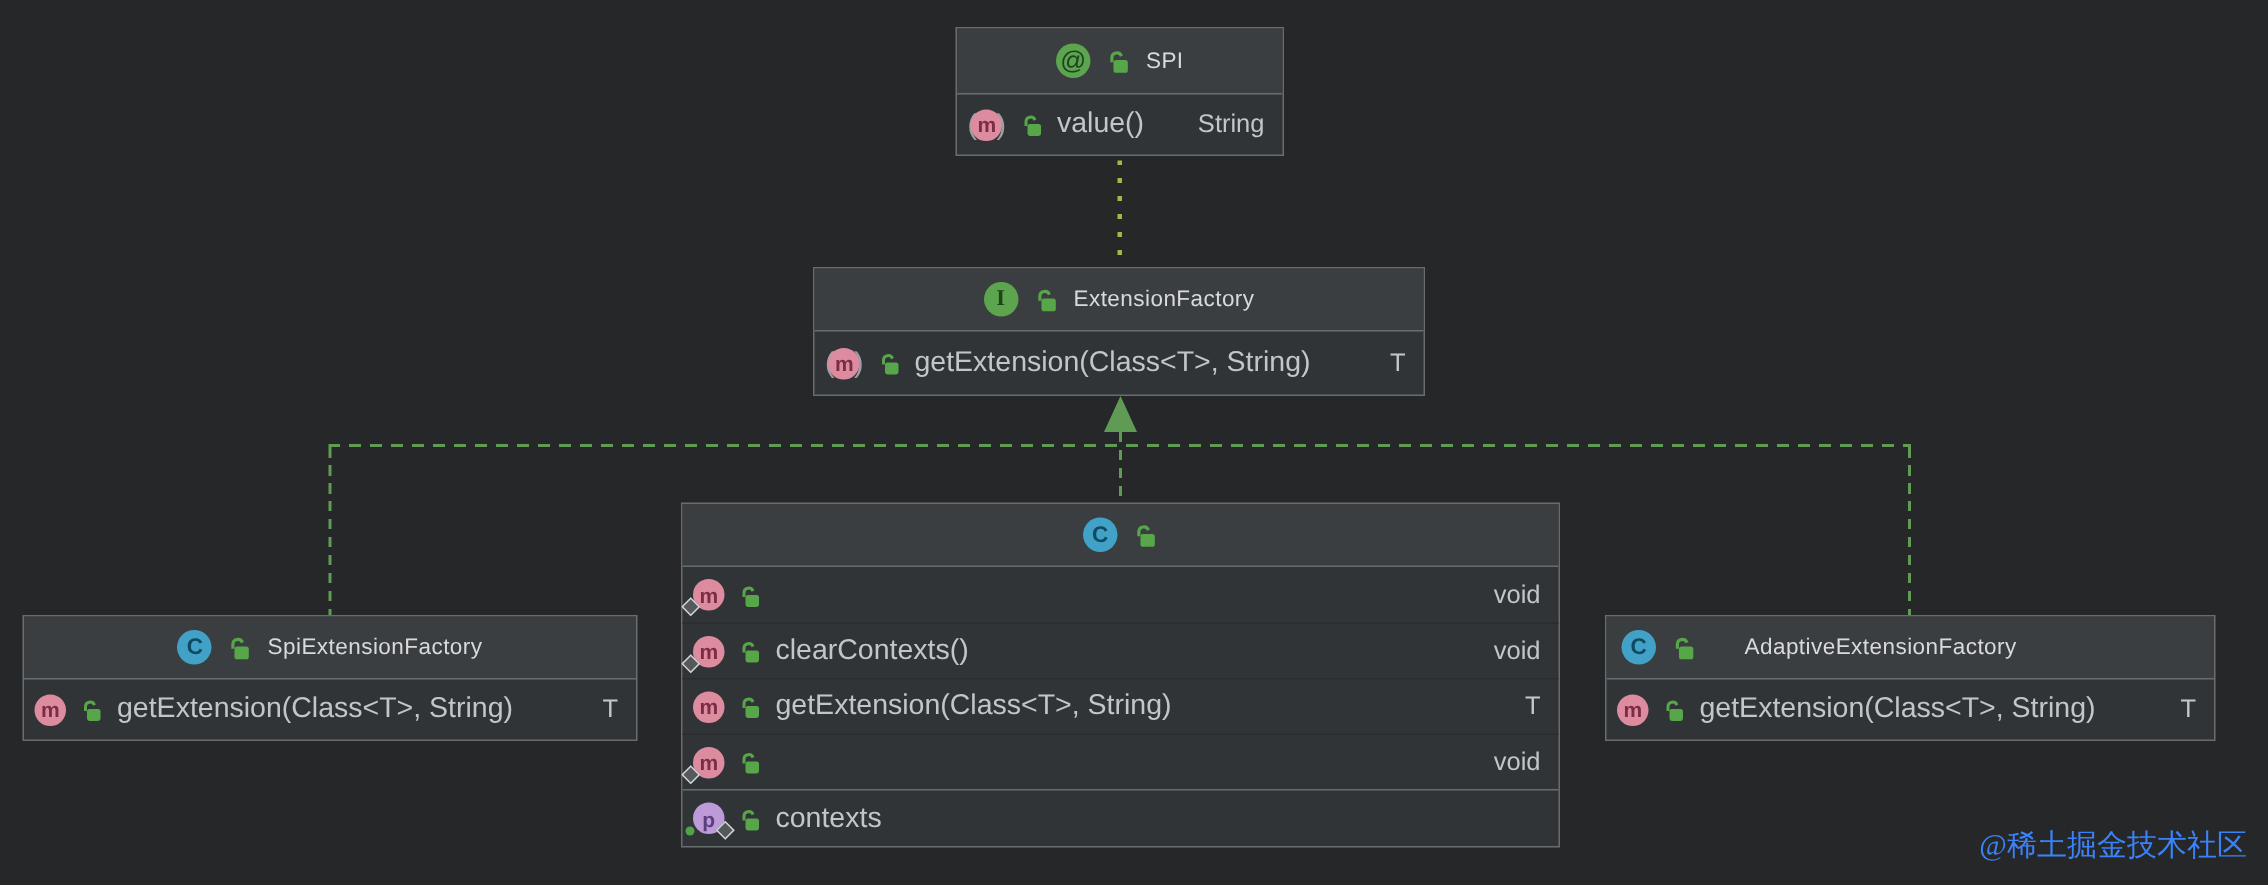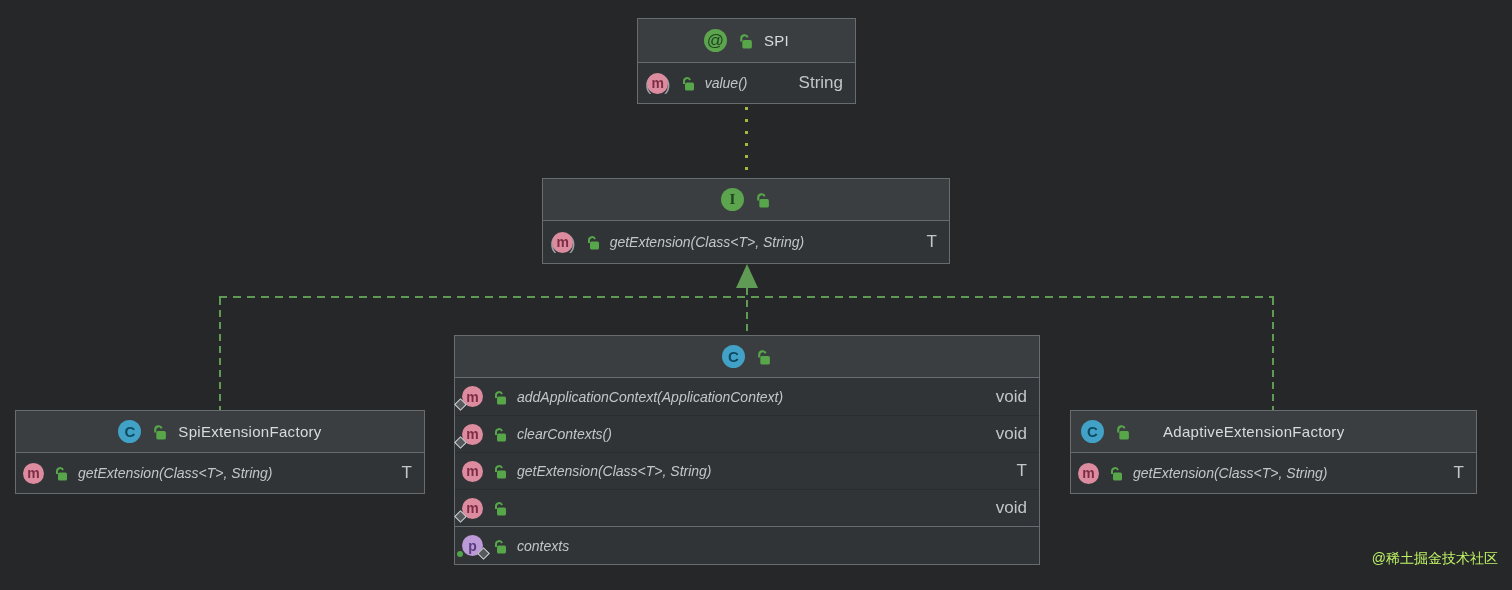--- a/index.html
+++ b/index.html
@@ -18,21 +18,21 @@
     display:flex;align-items:center;justify-content:center;gap:10px;
     box-sizing:border-box;
   }
   .node-title{color:#d8dadc;font-size:15px;letter-spacing:.3px;}
   .mrow{
     display:flex;align-items:center;gap:9px;
     padding:0 12px 0 7px;box-sizing:border-box;
   }
   .mrow + .mrow{border-top:1px solid #2a2c2e;}
   .mrow.field-row{border-top:1px solid #666c6f;}
-  .mname{color:#c3c6c8;font-size:14px;white-space:nowrap;font-style:italic;}
+  .mname{color:#c3c6c8;font-size:19px;white-space:nowrap;}
   .mtype{margin-left:auto;color:#c3c6c8;font-size:17px;white-space:nowrap;padding-left:14px;}
   
   .ic{
     border-radius:50%;display:inline-flex;align-items:center;justify-content:center;
     font-weight:700;flex:none;position:relative;line-height:1;
   }
   .ic-h{width:23px;height:23px;font-size:15px;}
   .ic-r{width:21px;height:21px;font-size:14px;}
   .ic-annotation{background:#5ca44e;color:#1d441f;font-weight:400;font-size:17px;}
   .ic-interface{background:#5ca44e;color:#1d441f;font-family:"Liberation Serif","DejaVu Serif",serif;}
@@ -60,21 +60,21 @@
   .edge-dotted-v{width:3px;background:repeating-linear-gradient(to bottom,#abb53e 0 3px,transparent 3px 12px);}
   .edge-dash-v{width:2px;background:repeating-linear-gradient(to bottom,#5f9b55 0 7px,transparent 7px 12px);}
   .edge-dash-h{height:2px;background:repeating-linear-gradient(to right,#5f9b55 0 8px,transparent 8px 14px);}
   .arrow-up{
     width:0;height:0;
     border-left:11px solid transparent;border-right:11px solid transparent;
     border-bottom:24px solid #5f9b55;
   }
   
   .watermark{
-    position:absolute;right:14px;top:550px;color:#bef264;font-size:14px;
+    position:absolute;right:14px;top:550px;color:#3b82f6;font-size:20px;font-family:Liberation Serif, serif;
   }
 </style>
 </head>
 <body>
 
 <div id="canvas">
 
   <div class="edge edge-dotted-v" style="left:745px;top:107px;height:68px;"></div>
 
   <div class="edge arrow-up" style="left:736px;top:264px;"></div>
@@ -113,20 +113,21 @@
 
   <div class="node" style="left:542px;top:178px;width:408px;">
     <div class="node-header" style="height:42px;">
       <span class="ic ic-h ic-interface">I</span>
       <span class="lock">
         <svg width="17" height="17" viewBox="0 0 16 16">
             <path d="M4 9 V6.3 A3.1 3.1 0 0 1 10 5.1" fill="none" stroke="#57a64a" stroke-width="2"></path>
             <rect x="5" y="7.6" width="9" height="8" rx="1.6" fill="#57a64a"></rect>
           </svg>
       </span>
+      <span class="node-title">ExtensionFactory</span>
     </div>
     <div class="mrow" style="height:42px;">
       <span class="abstract-wrap">
         <span class="paren l">(</span>
         <span class="ic ic-r ic-method">m</span>
         <span class="paren r">)</span>
       </span>
       <span class="lock">
         <svg width="16" height="16" viewBox="0 0 16 16">
             <path d="M4 9 V6.3 A3.1 3.1 0 0 1 10 5.1" fill="none" stroke="#57a64a" stroke-width="2"></path>
@@ -150,21 +151,20 @@
     </div>
 
     <div class="mrow" style="height:37px;">
       <span class="ic ic-r ic-method">m<i class="badge-diamond"></i></span>
       <span class="lock">
         <svg width="16" height="16" viewBox="0 0 16 16">
             <path d="M4 9 V6.3 A3.1 3.1 0 0 1 10 5.1" fill="none" stroke="#57a64a" stroke-width="2"></path>
             <rect x="5" y="7.6" width="9" height="8" rx="1.6" fill="#57a64a"></rect>
           </svg>
       </span>
-      <span class="mname">addApplicationContext(ApplicationContext)</span>
       <span class="mtype">void</span>
     </div>
 
     <div class="mrow" style="height:37px;">
       <span class="ic ic-r ic-method">m<i class="badge-diamond"></i></span>
       <span class="lock">
         <svg width="16" height="16" viewBox="0 0 16 16">
             <path d="M4 9 V6.3 A3.1 3.1 0 0 1 10 5.1" fill="none" stroke="#57a64a" stroke-width="2"></path>
             <rect x="5" y="7.6" width="9" height="8" rx="1.6" fill="#57a64a"></rect>
           </svg>

